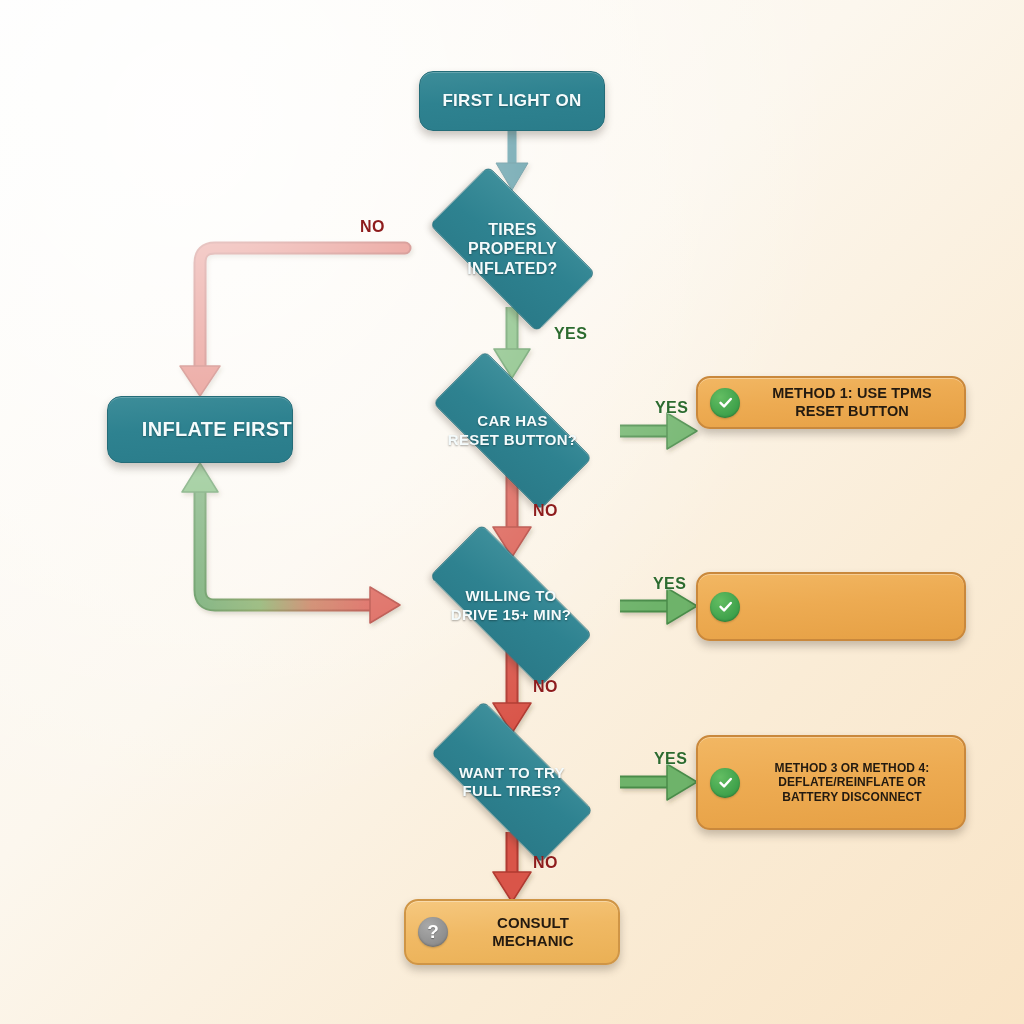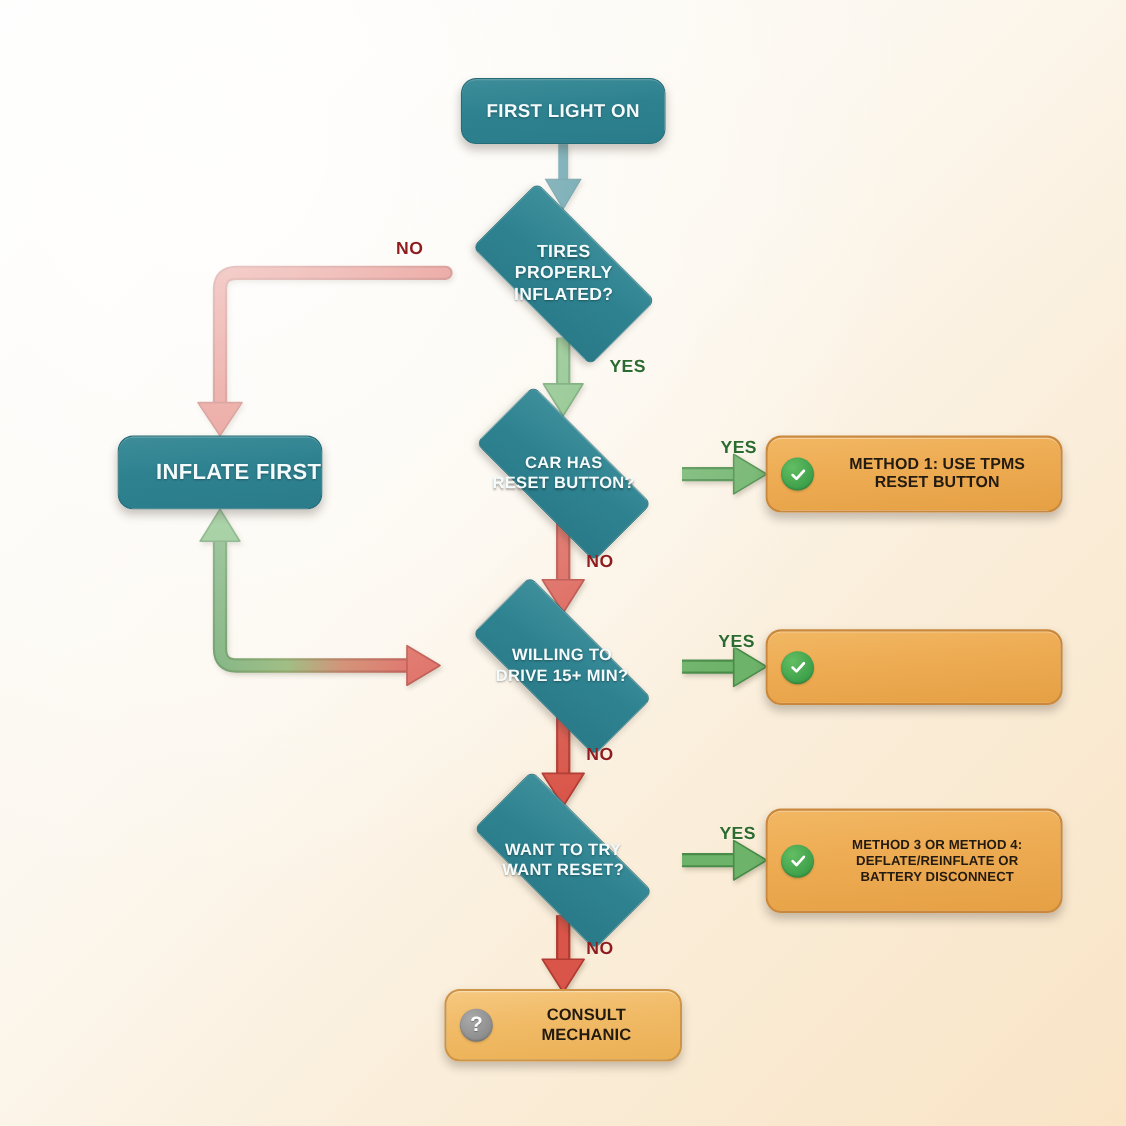--- a/index.html
+++ b/index.html
@@ -268,21 +268,21 @@
   <div class="diamond-wrap" style="left:405px; top:378px; width:215px; height:105px;">
     <div class="diamond-shape"></div>
     <div class="diamond-label" style="font-size:15px;">
       <div>
         <div>CAR HAS</div>
         <div>RESET BUTTON?</div>
       </div>
     </div>
   </div>
 
-  <div class="node orange-box" style="left:696px; top:396px; width:270px; height:70px; font-size:14.5px;">
+  <div class="node orange-box" style="left:696px; top:376px; width:270px; height:53px; font-size:14.5px;">
     <span class="badge check">
       <svg width="17" height="17" viewBox="0 0 24 24" aria-hidden="true">
         <path d="M5 12.5 L10 17.5 L19.5 7" fill="none" stroke="#ffffff" stroke-width="3.4" stroke-linecap="round" stroke-linejoin="round"></path>
       </svg>
     </span>
     <span class="box-text">
       <span style="display:block">METHOD 1: USE TPMS</span>
       <span style="display:block">RESET BUTTON</span>
     </span>
   </div>
@@ -303,21 +303,21 @@
         <path d="M5 12.5 L10 17.5 L19.5 7" fill="none" stroke="#ffffff" stroke-width="3.4" stroke-linecap="round" stroke-linejoin="round"></path>
       </svg>
     </span>
   </div>
 
   <div class="diamond-wrap" style="left:402px; top:729px; width:220px; height:106px;">
     <div class="diamond-shape"></div>
     <div class="diamond-label" style="font-size:15px;">
       <div>
         <div>WANT TO TRY</div>
-        <div>WANT RESET?</div>
+        <div>FULL TIRES?</div>
       </div>
     </div>
   </div>
 
   <div class="node orange-box" style="left:696px; top:735px; width:270px; height:95px; font-size:12px;">
     <span class="badge check">
       <svg width="17" height="17" viewBox="0 0 24 24" aria-hidden="true">
         <path d="M5 12.5 L10 17.5 L19.5 7" fill="none" stroke="#ffffff" stroke-width="3.4" stroke-linecap="round" stroke-linejoin="round"></path>
       </svg>
     </span>

